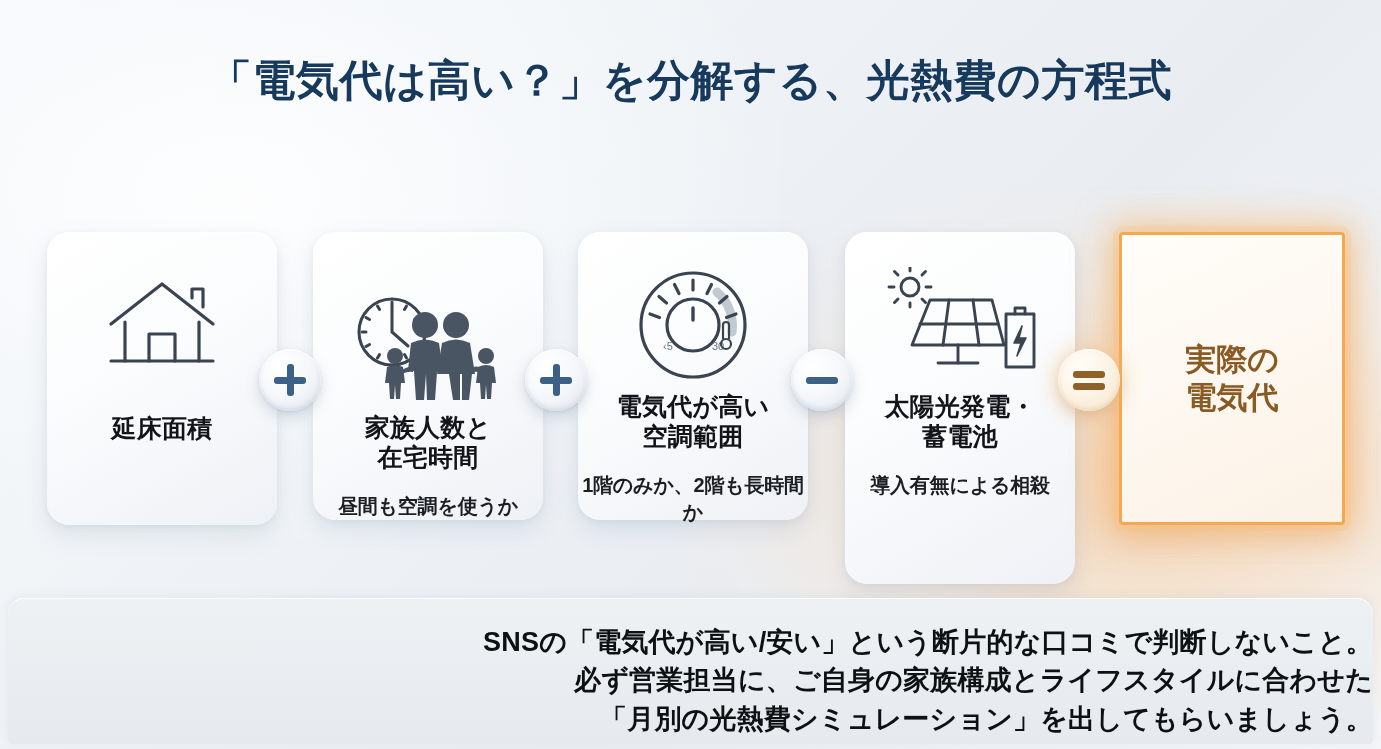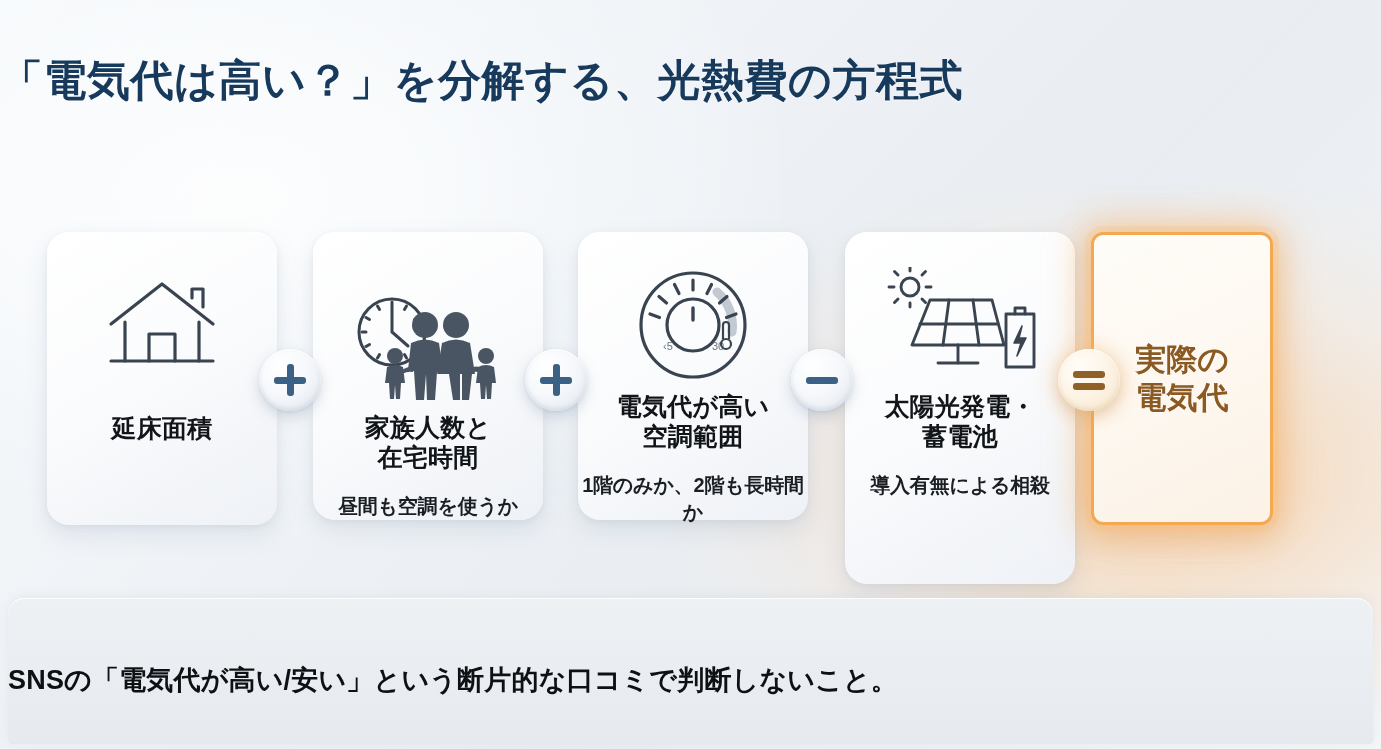--- a/index.html
+++ b/index.html
@@ -55,21 +55,21 @@
         rgba(255,255,255,0) 75%);
     pointer-events: none;
   }
 
   
   .title {
     position: absolute;
     top: 52px;
     left: 0;
     width: 1381px;
-    text-align: left;
+    text-align: center;
     font-size: 43px;
     font-weight: 700;
     letter-spacing: 0.5px;
     color: #16395c;
     text-shadow: 0 1px 0 rgba(255,255,255,0.7);
     white-space: nowrap;
   }
 
   
   .equation {
@@ -127,24 +127,24 @@
     font-weight: 700;
     color: #1b1f24;
     text-align: center;
     letter-spacing: -0.2px;
   }
 
   
   .result-card {
     position: absolute;
     top: 0;
-    left: 1044px;
-    width: 182px;
+    left: 1072px;
+    width: 226px;
     height: 293px;
-    border-radius: 12px;
+    border-radius: 4px;
     background: linear-gradient(155deg, #fffdf9 0%, #fdf7ef 55%, #fcf2e6 100%);
     border: 3px solid #f3a94f;
     box-shadow:
       0 0 0 6px rgba(250,190,125,0.25),
       0 0 34px 10px rgba(247,178,106,0.55),
       0 12px 26px rgba(206,150,94,0.25),
       inset 0 1px 0 rgba(255,255,255,0.9);
     display: flex;
     align-items: center;
     justify-content: center;
@@ -217,21 +217,21 @@
     top: 598px;
     width: 1365px;
     height: 146px;
     border-radius: 16px 16px 4px 4px;
     background: linear-gradient(180deg, #eef1f4 0%, #e9edf1 60%, #e6eaef 100%);
     box-shadow:
       0 -2px 10px rgba(130,145,165,0.10),
       inset 0 1px 0 rgba(255,255,255,0.85);
     display: flex;
     flex-direction: column;
-    align-items: flex-start;
+    align-items: flex-end;
     justify-content: center;
     padding-top: 19px;
   }
 
   .note-line {
     font-size: 27px;
     font-weight: 700;
     color: #0e1114;
     line-height: 1.42;
     letter-spacing: 0.2px;
@@ -413,15 +413,17 @@
       <div class="result-label">
         <div>実際の</div>
         <div>電気代</div>
       </div>
     </div>
 
   </div>
 
   <div class="note">
     <div class="note-line">SNSの「電気代が高い/安い」という断片的な口コミで判断しないこと。</div>
+    <div class="note-line">必ず営業担当に、ご自身の家族構成とライフスタイルに合わせた</div>
+    <div class="note-line">「月別の光熱費シミュレーション」を出してもらいましょう。</div>
   </div>
 
 </div>
 
 </body></html>

